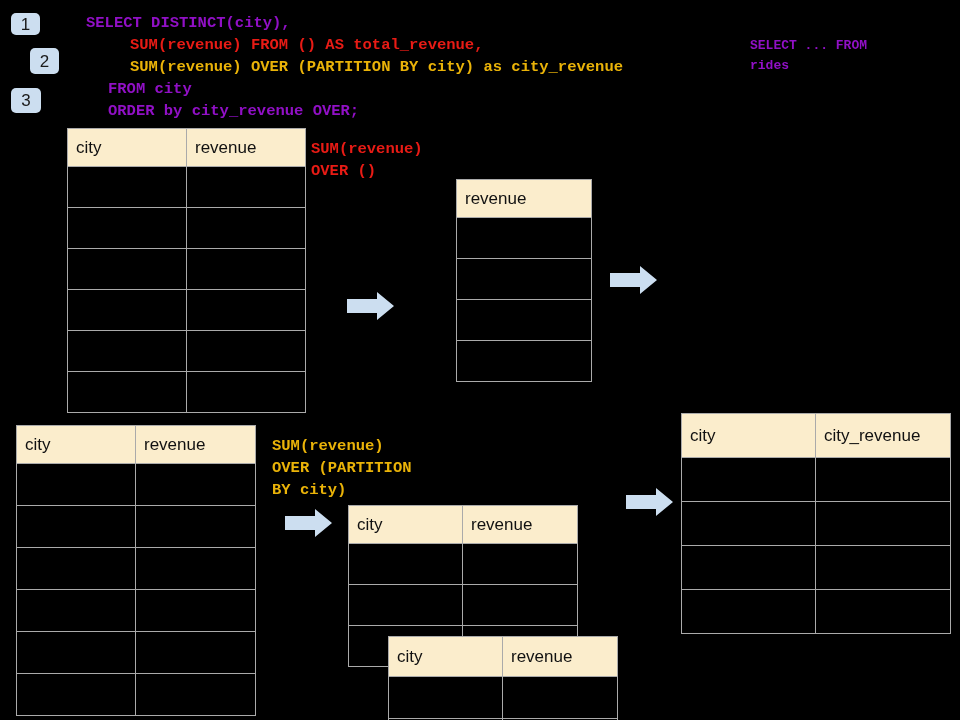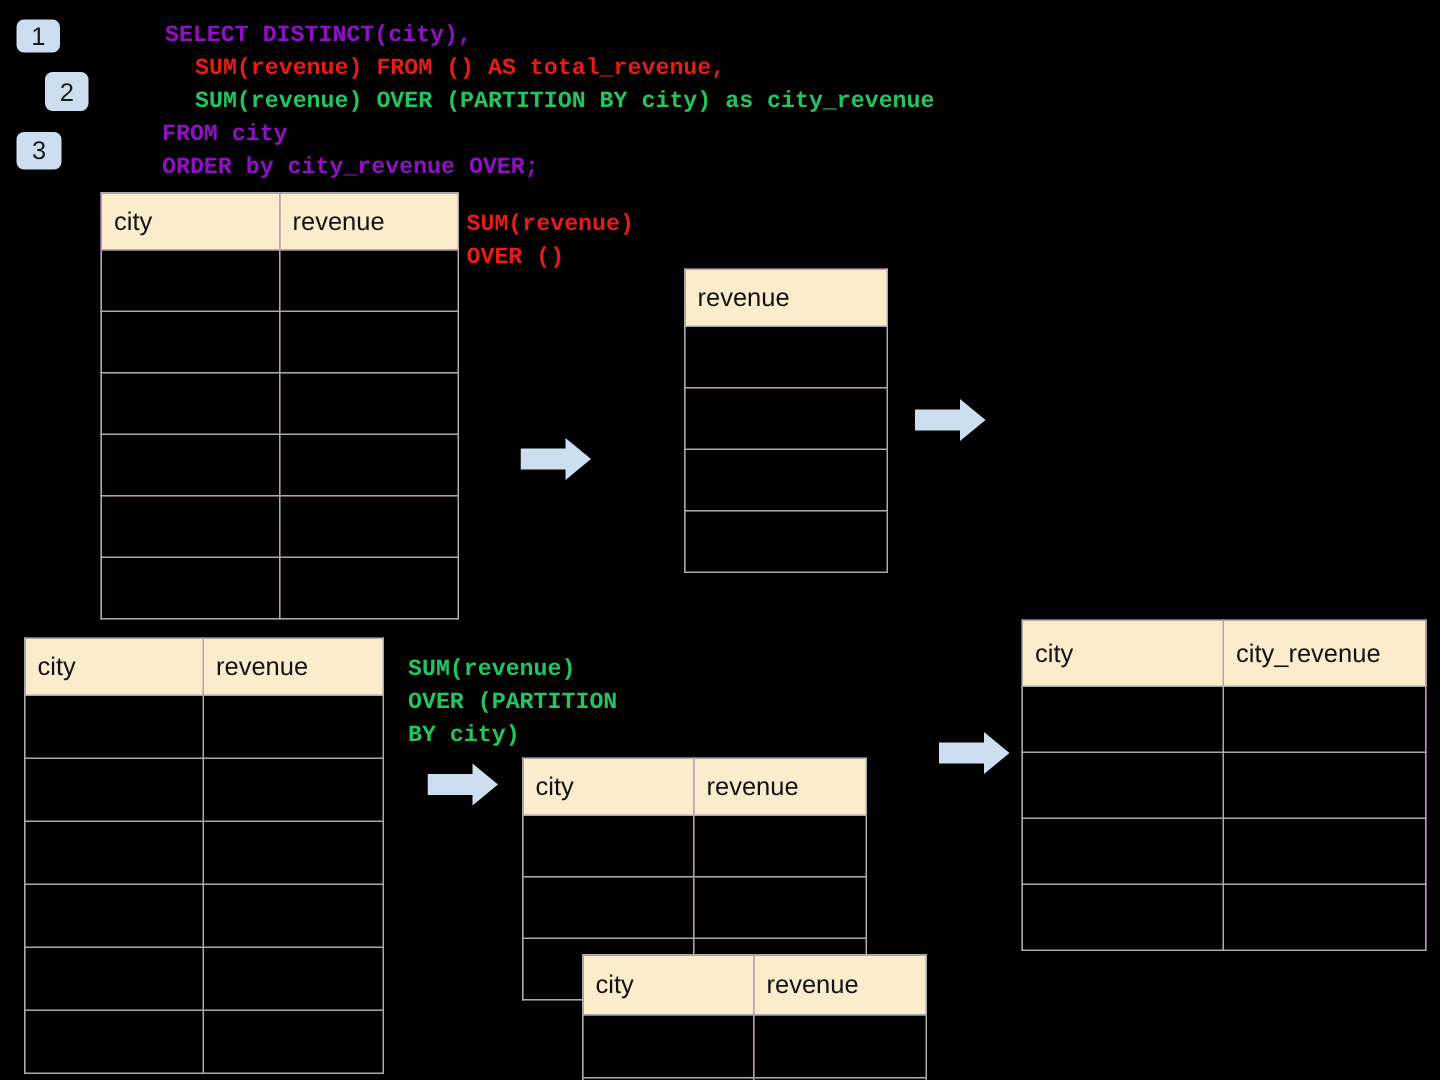--- a/index.html
+++ b/index.html
@@ -35,21 +35,21 @@
   .code {
     position: absolute;
     font-family: "Liberation Mono", "DejaVu Sans Mono", monospace;
     font-weight: bold;
     font-size: 15.5px;
     white-space: pre;
     letter-spacing: 0px;
   }
   .c-purple { color: #9110C6; }
   .c-red    { color: #E81B15; }
-  .c-green  { color: #22c55e; }
+  .c-green  { color: #eab308; }
 
   .note {
     position: absolute;
     font-family: "Liberation Mono", "DejaVu Sans Mono", monospace;
     font-weight: bold;
     font-size: 15.5px;
     white-space: pre;
     line-height: 22px;
   }
   .note-small {
@@ -60,21 +60,21 @@
     white-space: pre;
     line-height: 20px;
     color: #9110C6;
   }
 
   
   .tbl {
     position: absolute;
     border-collapse: collapse;
     table-layout: fixed;
-    background: #a21caf;
+    background: #ef4444;
   }
   .tbl th, .tbl td {
     border: 1px solid #AAAAAA;
     padding: 0;
     box-sizing: border-box;
   }
   .tbl th {
     background: #FBEDCC;
     color: #111111;
     font-family: "Liberation Sans", sans-serif;
@@ -101,30 +101,32 @@
   <div class="badge" style="left:11px; top:13px; width:29px; height:22px;">
     <span>1</span>
   </div>
   <div class="badge" style="left:30px; top:48px; width:29px; height:26px;">
     <span>2</span>
   </div>
   <div class="badge" style="left:11px; top:88px; width:30px; height:25px;">
     <span>3</span>
   </div>
 
-  <div class="code c-purple" style="left:86px; top:14px;margin-left:24px;">SELECT DISTINCT(city),</div>
+  <div class="code c-purple" style="left:86px; top:14px;">SELECT DISTINCT(city),</div>
 
   <div class="code c-red" style="left:130px; top:36px;">SUM(revenue) FROM () AS total_revenue,</div>
 
   <div class="code c-green" style="left:130px; top:58px;">SUM(revenue) OVER (PARTITION BY city) as city_revenue</div>
 
   <div class="code c-purple" style="left:108px; top:80px;">FROM city</div>
 
   <div class="code c-purple" style="left:108px; top:102px;">ORDER by city_revenue OVER;</div>
 
+  <div class="note-small" style="left:750px; top:36px;">SELECT ... FROM
+rides</div>
 
   <div class="note c-red" style="left:311px; top:138px;">SUM(revenue)
 OVER ()</div>
 
   <div class="note c-green" style="left:272px; top:435px;">SUM(revenue)
 OVER (PARTITION
 BY city)</div>
 
   <table class="tbl" style="left:67px; top:128px; width:238px;">
     <colgroup>

